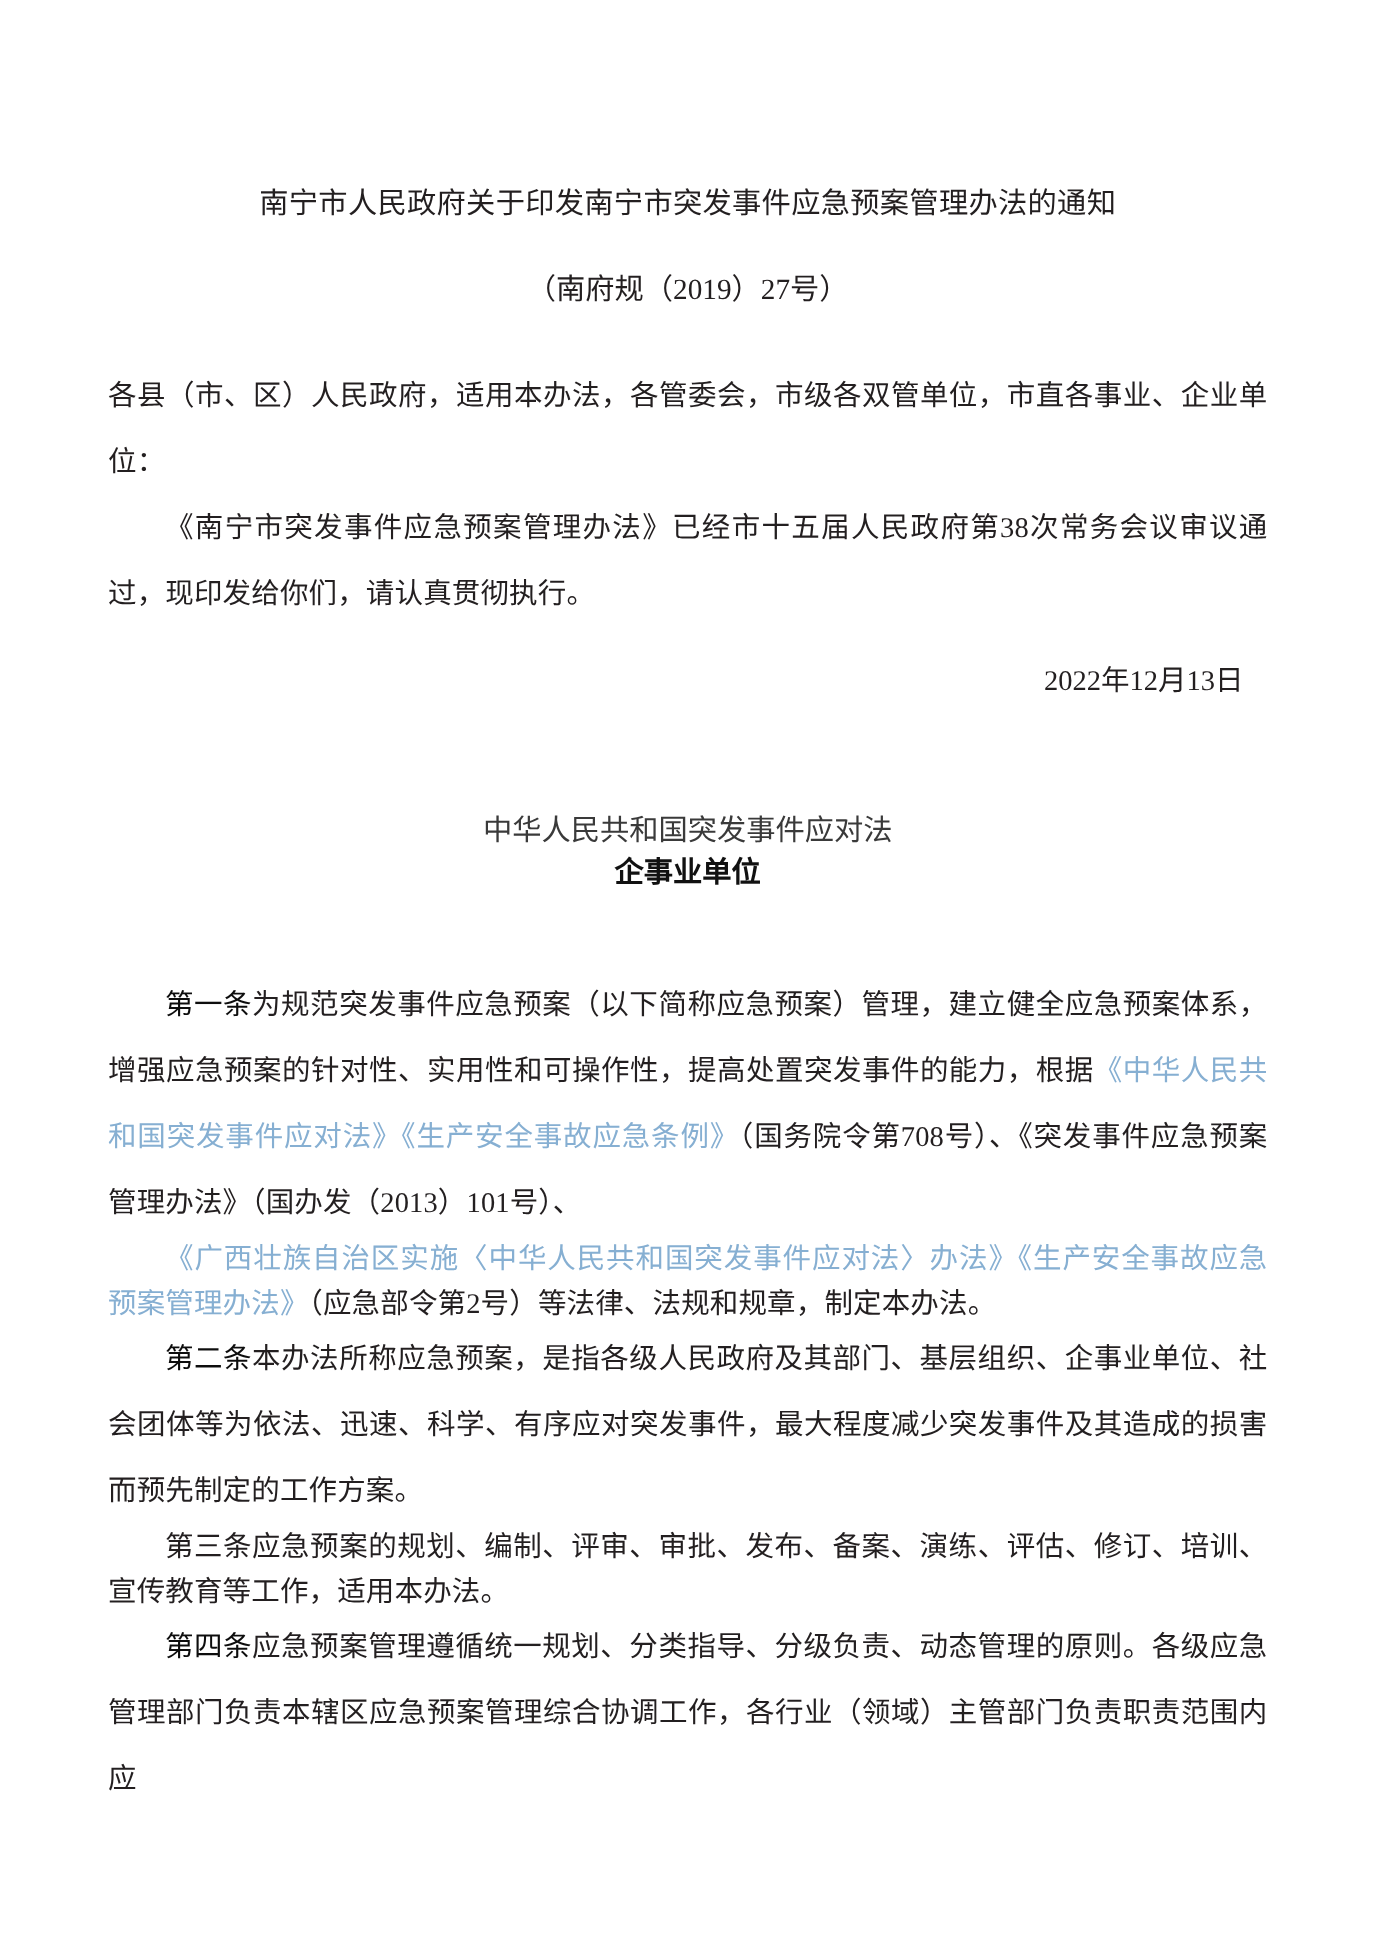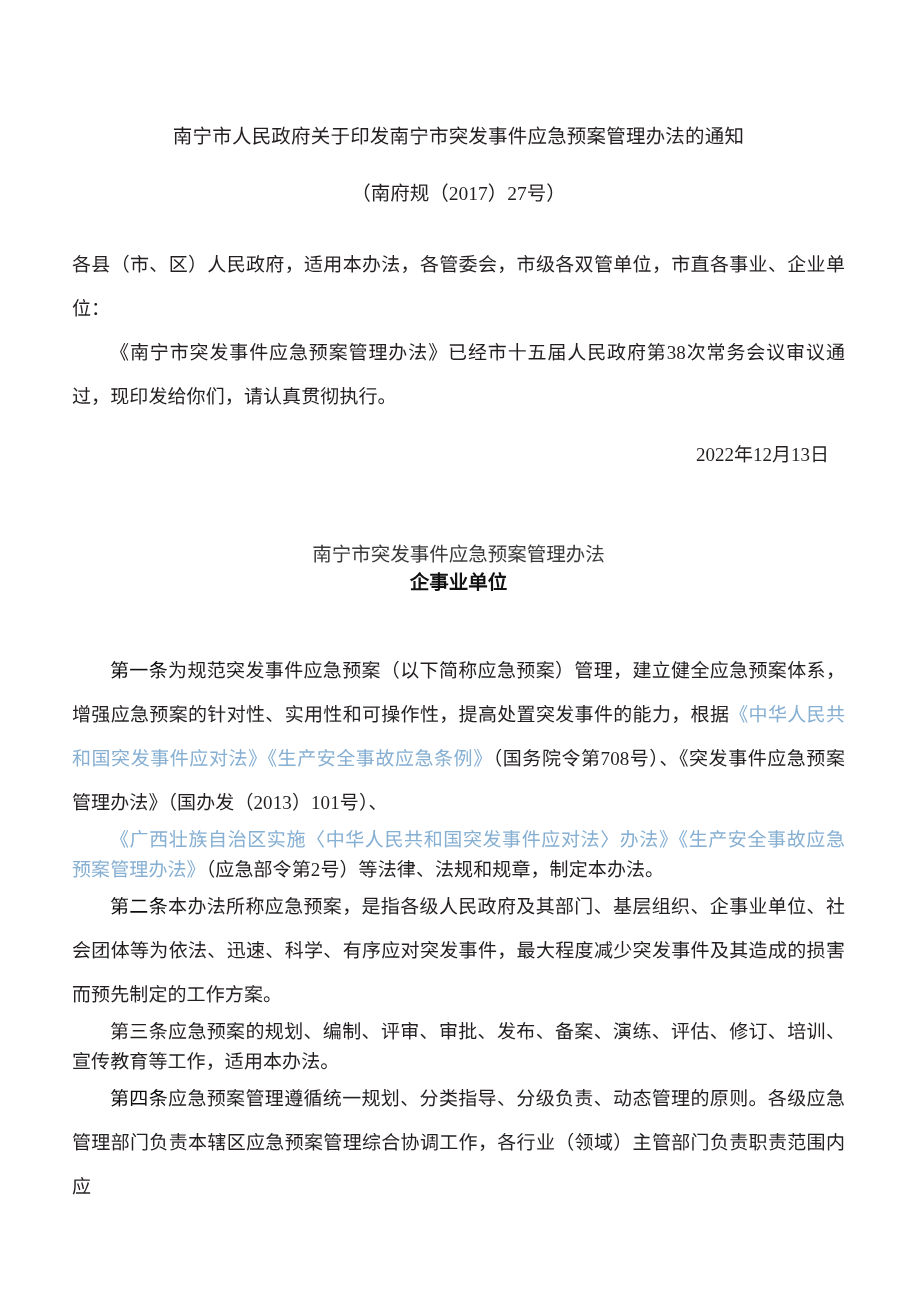--- a/index.html
+++ b/index.html
@@ -101,32 +101,32 @@
     cursor: pointer;
   }
 </style>
 </head>
 <body>
 
 <div class="page">
 
   <h1 class="doc-title">南宁市人民政府关于印发南宁市突发事件应急预案管理办法的通知</h1>
 
-  <p class="doc-docnum">（南府规（2017）27号）</p>
+  <p class="doc-docnum">（南府规（2019）27号）</p>
 
   <div class="spacer-addressee"></div>
 
   <p class="para">各县（市、区）人民政府，适用本办法，各管委会，市级各双管单位，市直各事业、企业单位：</p>
 
   <p class="para indent">《南宁市突发事件应急预案管理办法》已经市十五届人民政府第38次常务会议审议通过，现印发给你们，请认真贯彻执行。</p>
 
   <p class="date-line">2022年12月13日</p>
 
   <div class="section-block">
-    <div class="section-title">南宁市突发事件应急预案管理办法</div>
+    <div class="section-title">中华人民共和国突发事件应对法</div>
     <div class="chapter-title">企事业单位</div>
   </div>
 
   <div class="spacer-after-heading"></div>
 
   <div id="articles-container">
       <p class="para indent"><span class="b">第一条</span><span>为规范突发事件应急预案（以下简称应急预案）管理，建立健全应急预案体系，增强应急预案的针对性、实用性和可操作性，提高处置突发事件的能力，根据</span><a class="lnk" href="#">《中华人民共和国突发事件应对法》《生产安全事故应急条例》</a><span>（国务院令第708号）、《突发事件应急预案管理办法》（国办发（2013）101号）、</span></p>
       <p class="para indent tight"><a class="lnk" href="#">《广西壮族自治区实施〈中华人民共和国突发事件应对法〉办法》《生产安全事故应急预案管理办法》</a><span>（应急部令第2号）等法律、法规和规章，制定本办法。</span></p>
       <p class="para indent"><span class="b">第二条</span><span>本办法所称应急预案，是指各级人民政府及其部门、基层组织、企事业单位、社会团体等为依法、迅速、科学、有序应对突发事件，最大程度减少突发事件及其造成的损害而预先制定的工作方案。</span></p>
       <p class="para indent tight"><span>第三条应急预案的规划、编制、评审、审批、发布、备案、演练、评估、修订、培训、宣传教育等工作，适用本办法。</span></p>

